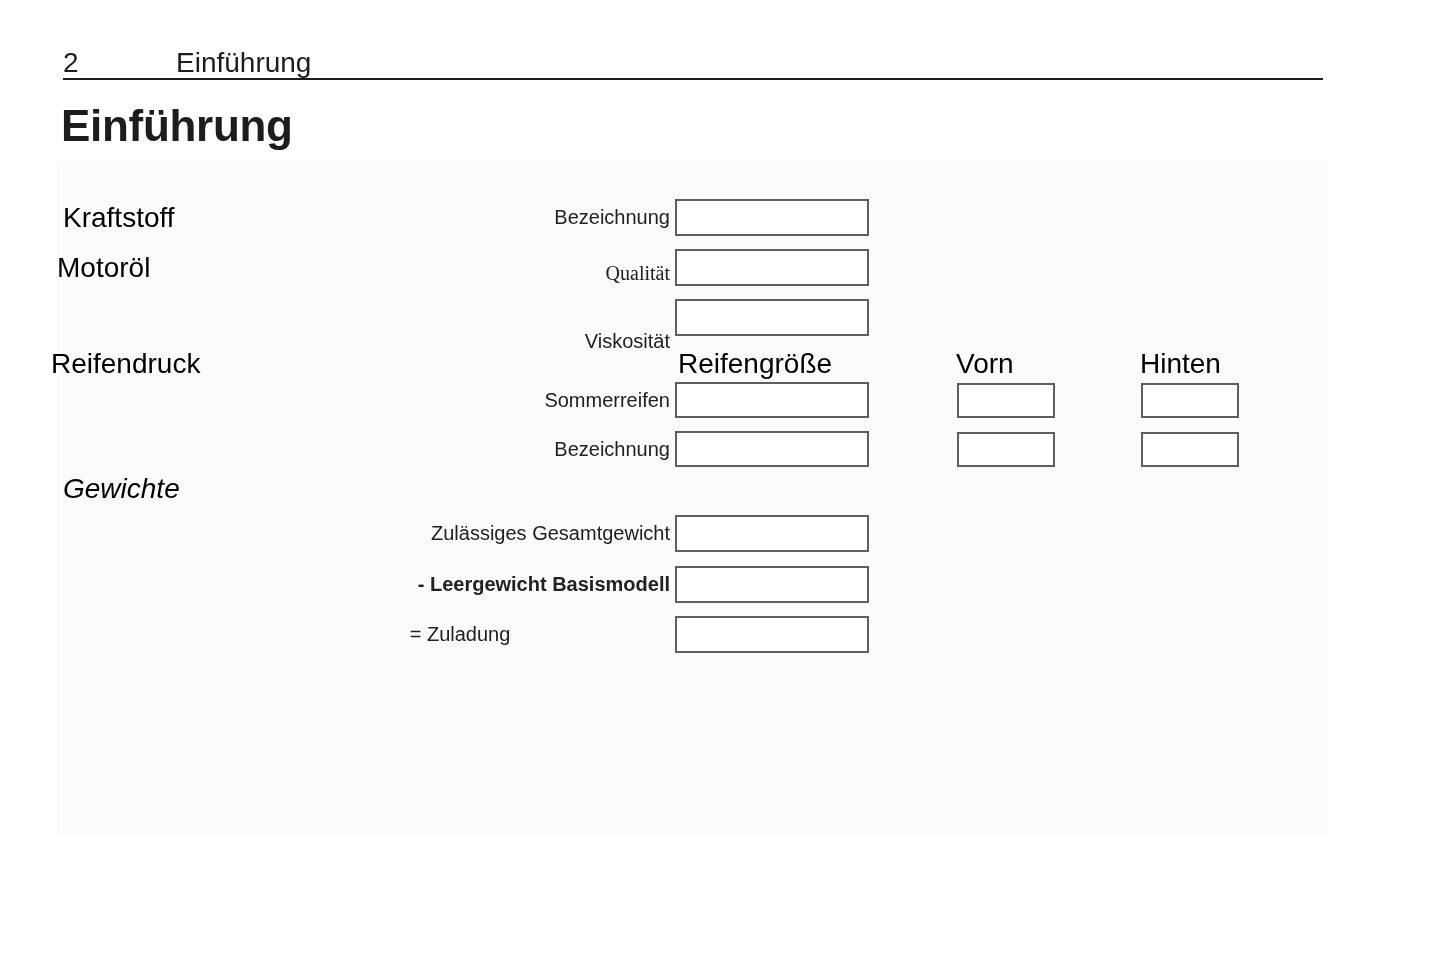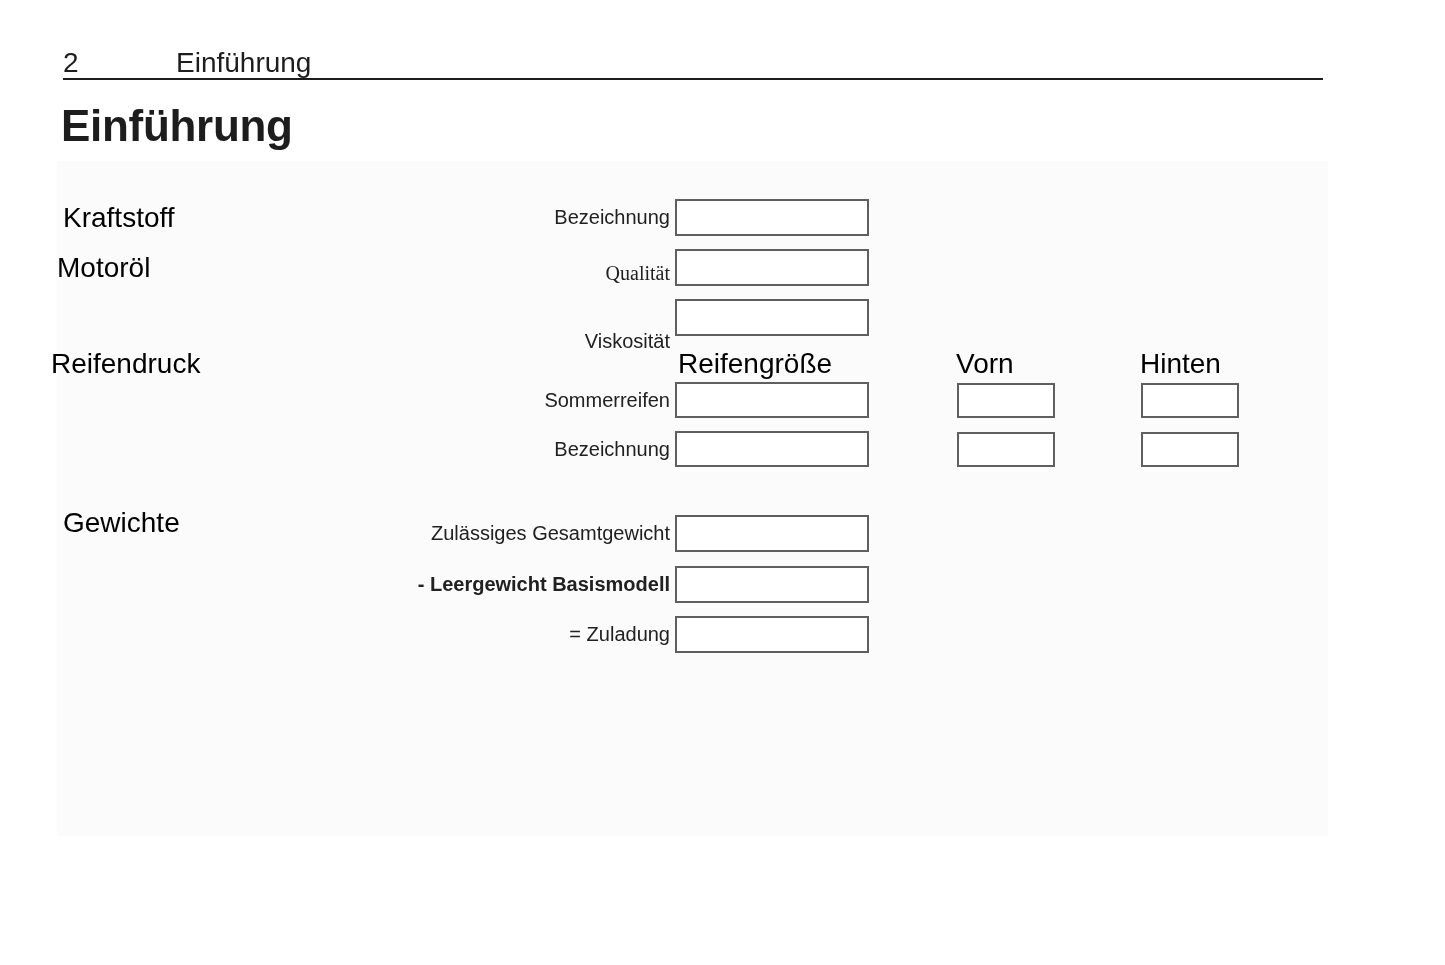--- a/index.html
+++ b/index.html
@@ -113,21 +113,21 @@
   <div class="running-header-chapter">Einführung</div>
   <div class="header-rule"></div>
 
   <h1 class="page-title">Einführung</h1>
 
   <div class="panel"></div>
 
   <div class="lbl" style="left:63px; top:199px;">Kraftstoff</div>
   <div class="lbl" style="left:57px; top:249px;">Motoröl</div>
   <div class="lbl" style="left:51px; top:345px;text-align:right;">Reifendruck</div>
-  <div class="lbl" style="left:63px; top:504px;">Gewichte</div>
+  <div class="lbl" style="left:63px; top:470px;font-style:italic;">Gewichte</div>
 
   <div class="lbl-right" style="top:199px;">Bezeichnung</div>
   <div class="box" style="left:675px; top:199px;"></div>
 
   <div class="lbl-right" style="top:255px;font-family:Liberation Serif, serif;">Qualität</div>
   <div class="box" style="left:675px; top:249px;"></div>
 
   <div class="lbl-right" style="top:299px;margin-top:24px;">Viskosität</div>
   <div class="box" style="left:675px; top:299px;"></div>
 
@@ -144,16 +144,16 @@
   <div class="box" style="left:675px; top:431px; height:32px; line-height:32px;"></div>
   <div class="box-sm" style="left:957px; top:432px;"></div>
   <div class="box-sm" style="left:1141px; top:432px;"></div>
 
   <div class="lbl-right" style="top:515px;">Zulässiges Gesamtgewicht</div>
   <div class="box" style="left:675px; top:515px;"></div>
 
   <div class="lbl-right" style="top:566px;font-weight:bold;">- Leergewicht Basismodell</div>
   <div class="box" style="left:675px; top:566px;"></div>
 
-  <div class="lbl-right" style="top:616px;">= Zuladung</div>
+  <div class="lbl-right" style="top:616px;text-align:center;">= Zuladung</div>
   <div class="box" style="left:675px; top:616px;"></div>
 
 </div>
 
 </body></html>

